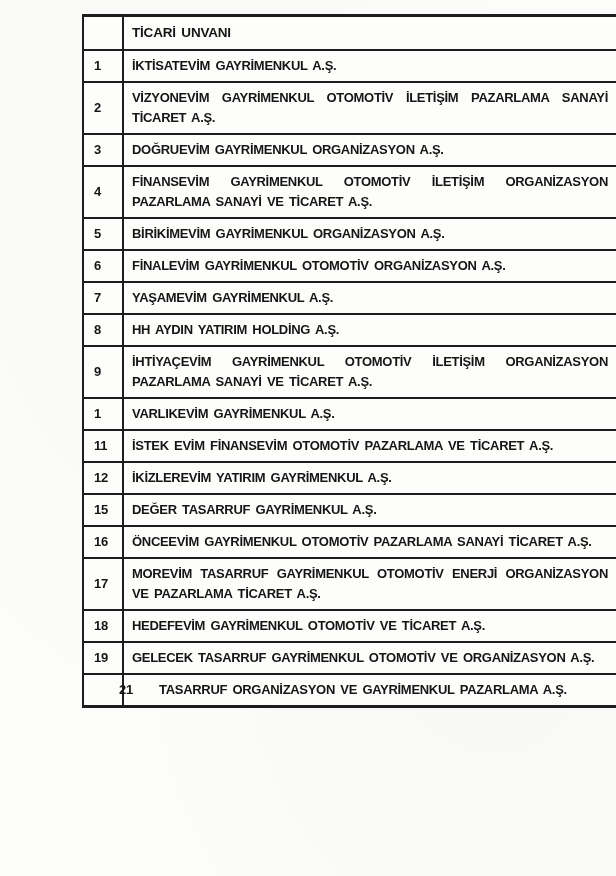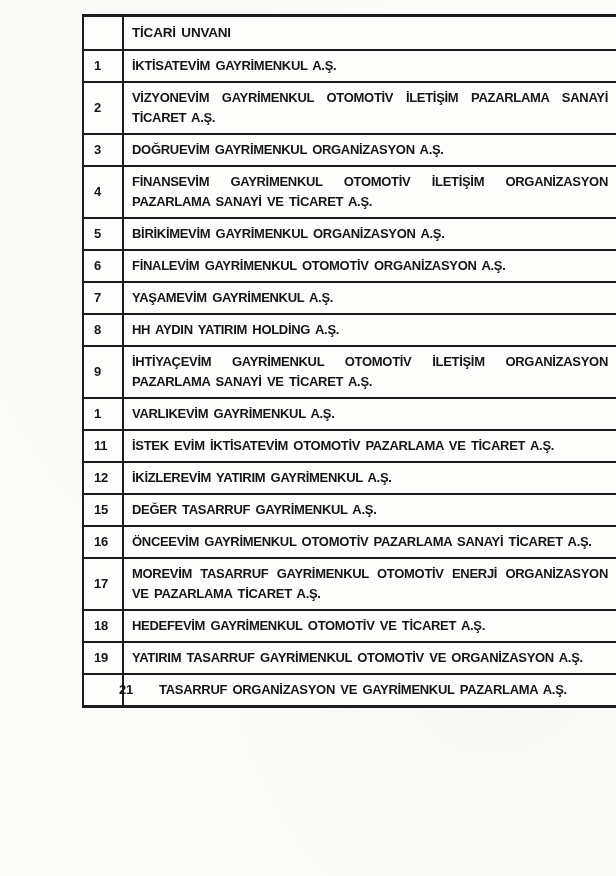--- a/index.html
+++ b/index.html
@@ -119,21 +119,21 @@
       <tr>
         <td class="num-cell">9</td>
         <td class="name-cell">İHTİYAÇEVİM GAYRİMENKUL OTOMOTİV İLETİŞİM ORGANİZASYON PAZARLAMA SANAYİ VE TİCARET A.Ş.</td>
       </tr>
       <tr>
         <td class="num-cell">1</td>
         <td class="name-cell">VARLIKEVİM GAYRİMENKUL A.Ş.</td>
       </tr>
       <tr>
         <td class="num-cell">11</td>
-        <td class="name-cell">İSTEK EVİM İKTİSATEVİM OTOMOTİV PAZARLAMA VE TİCARET A.Ş.</td>
+        <td class="name-cell">İSTEK EVİM FİNANSEVİM OTOMOTİV PAZARLAMA VE TİCARET A.Ş.</td>
       </tr>
       <tr>
         <td class="num-cell">12</td>
         <td class="name-cell">İKİZLEREVİM YATIRIM GAYRİMENKUL A.Ş.</td>
       </tr>
       <tr>
         <td class="num-cell">15</td>
         <td class="name-cell">DEĞER TASARRUF GAYRİMENKUL A.Ş.</td>
       </tr>
       <tr>
@@ -143,21 +143,21 @@
       <tr>
         <td class="num-cell">17</td>
         <td class="name-cell">MOREVİM TASARRUF GAYRİMENKUL OTOMOTİV ENERJİ ORGANİZASYON VE PAZARLAMA TİCARET A.Ş.</td>
       </tr>
       <tr>
         <td class="num-cell">18</td>
         <td class="name-cell">HEDEFEVİM GAYRİMENKUL OTOMOTİV VE TİCARET A.Ş.</td>
       </tr>
       <tr>
         <td class="num-cell">19</td>
-        <td class="name-cell">YATIRIM TASARRUF GAYRİMENKUL OTOMOTİV VE ORGANİZASYON A.Ş.</td>
+        <td class="name-cell">GELECEK TASARRUF GAYRİMENKUL OTOMOTİV VE ORGANİZASYON A.Ş.</td>
       </tr>
       <tr>
         <td class="num-cell">21</td>
         <td class="name-cell">TASARRUF ORGANİZASYON VE GAYRİMENKUL PAZARLAMA A.Ş.</td>
       </tr>
     </tbody>
   </table>
 </div>
 
 </body></html>

